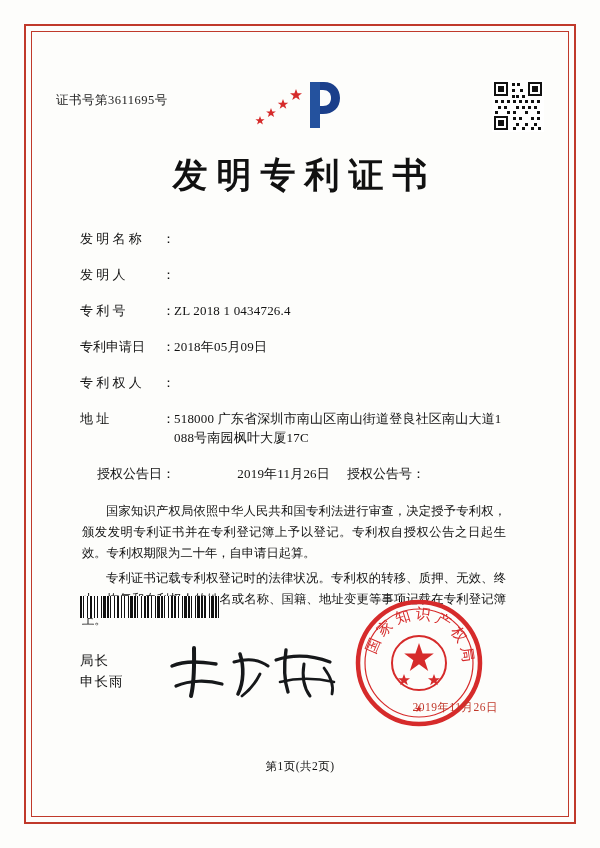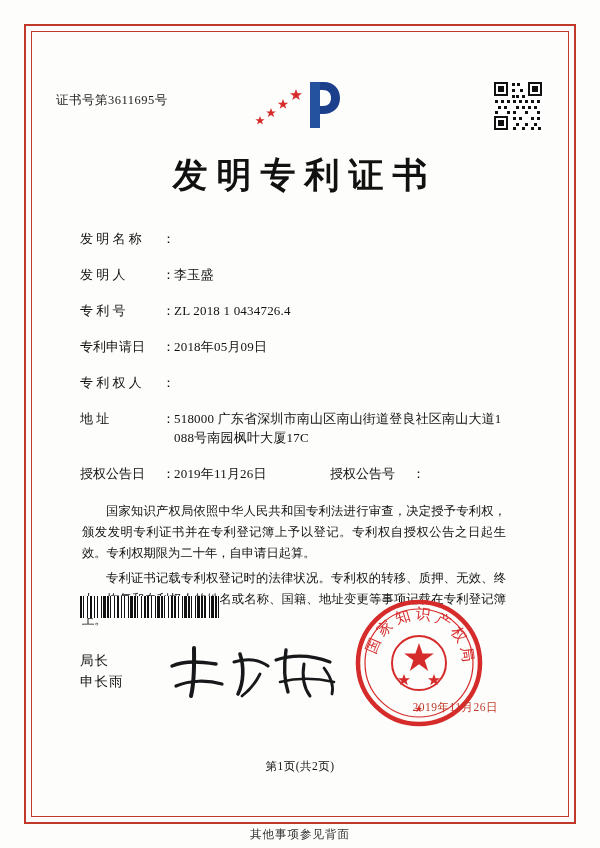--- a/index.html
+++ b/index.html
@@ -122,20 +122,21 @@
   .field-row2 {
     display: flex;
     align-items: flex-start;
     margin-bottom: 17px;
     font-size: 13px;
     line-height: 19px;
   }
   .half {
     display: flex;
     align-items: flex-start;
+    text-align: right;
   }
   .half.left { flex: 0 0 250px; }
   .half.right { flex: 1 1 auto; }
   .half .field-label { width: 82px; flex: 0 0 82px; }
   .half.right .field-label { width: 82px; flex: 0 0 82px; }
 
   .paragraphs {
     margin-top: 18px;
     padding-left: 38px;
     padding-right: 34px;
@@ -318,21 +319,20 @@
     <div class="fields">
 
       <div class="field">
         <span class="field-label">发 明 名 称</span>
         <span class="field-colon">：</span>
       </div>
 
       <div class="field">
         <span class="field-label">发 明 人</span>
         <span class="field-colon">：</span>
-        <span class="field-value">李玉盛</span>
       </div>
 
       <div class="field">
         <span class="field-label">专 利 号</span>
         <span class="field-colon">：</span>
         <span class="field-value">ZL 2018 1 0434726.4</span>
       </div>
 
       <div class="field">
         <span class="field-label">专利申请日</span>
@@ -422,14 +422,13 @@
         </svg>
       </div>
 
       <div class="seal-date">2019年11月26日</div>
 
       <div class="page-num">第1页(共2页)</div>
     </div>
 
   </div>
 
-  <div class="footnote">其他事项参见背面</div>
 </div>
 
 </body></html>

